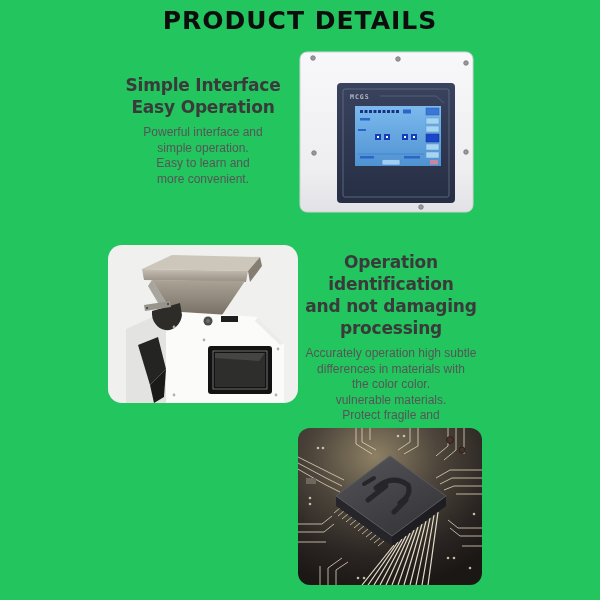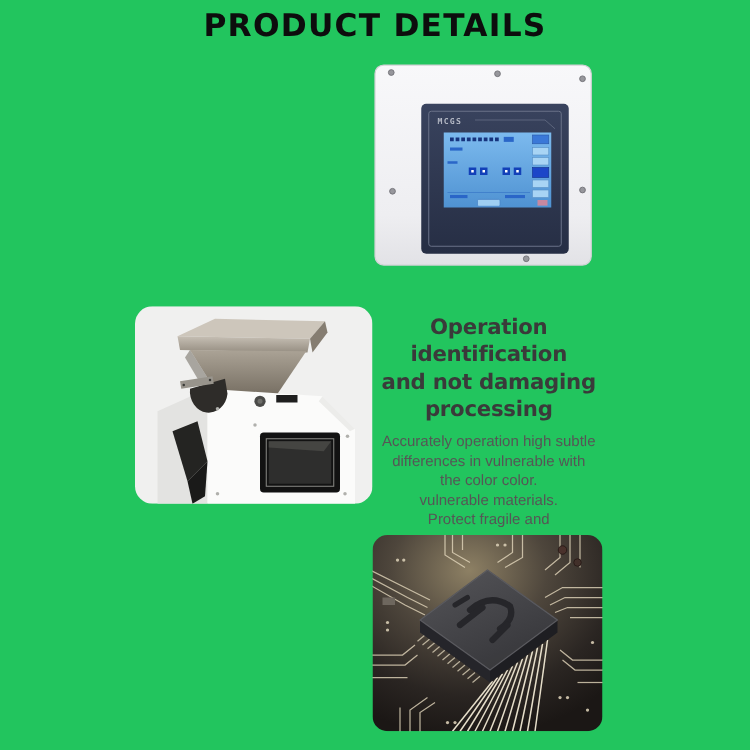--- a/index.html
+++ b/index.html
@@ -16,20 +16,30 @@
   .photo{position:absolute;}
   .photo svg{display:block;}
 </style>
 </head>
 <body>
 
 <div class="canvas">
 
   <div class="page-title">PRODUCT DETAILS</div>
 
+  <div class="txtblock" style="left:113px;top:74px;width:180px;">
+    <div class="h-line">Simple Interface</div>
+    <div class="h-line">Easy Operation</div>
+    <div class="b-wrap">
+      <div class="b-line">Powerful interface and</div>
+      <div class="b-line">simple operation.</div>
+      <div class="b-line">Easy to learn and</div>
+      <div class="b-line">more convenient.</div>
+    </div>
+  </div>
 
   <div class="photo" style="left:298px;top:50px;width:177px;height:165px;">
     <svg width="177" height="165" viewBox="0 0 177 165" xmlns="http://www.w3.org/2000/svg">
       <defs>
         <linearGradient id="boxg" x1="0" y1="0" x2="0" y2="1">
           <stop offset="0" stop-color="#f8f8fa"></stop>
             <stop offset="0.75" stop-color="#eeeef1"></stop>
             <stop offset="1" stop-color="#e2e2e6"></stop>
         </linearGradient>
         <linearGradient id="scrg" x1="0" y1="0" x2="0" y2="1">
@@ -169,21 +179,21 @@
       </g>
     </svg>
   </div>
 
   <div class="txtblock" style="left:295px;top:251px;width:192px;">
     <div class="h-line">Operation identification</div>
     <div class="h-line">and not damaging</div>
     <div class="h-line">processing</div>
     <div class="b-wrap">
       <div class="b-line">Accurately operation high subtle</div>
-      <div class="b-line">differences in vulnerable with</div>
+      <div class="b-line">differences in materials with</div>
       <div class="b-line">the color color.</div>
       <div class="b-line">vulnerable materials.</div>
       <div class="b-line">Protect fragile and</div>
     </div>
   </div>
 
 
   <div class="photo" style="left:298px;top:428px;width:184px;height:157px;">
     <svg width="184" height="157" viewBox="0 0 184 157" xmlns="http://www.w3.org/2000/svg">
       <defs>

